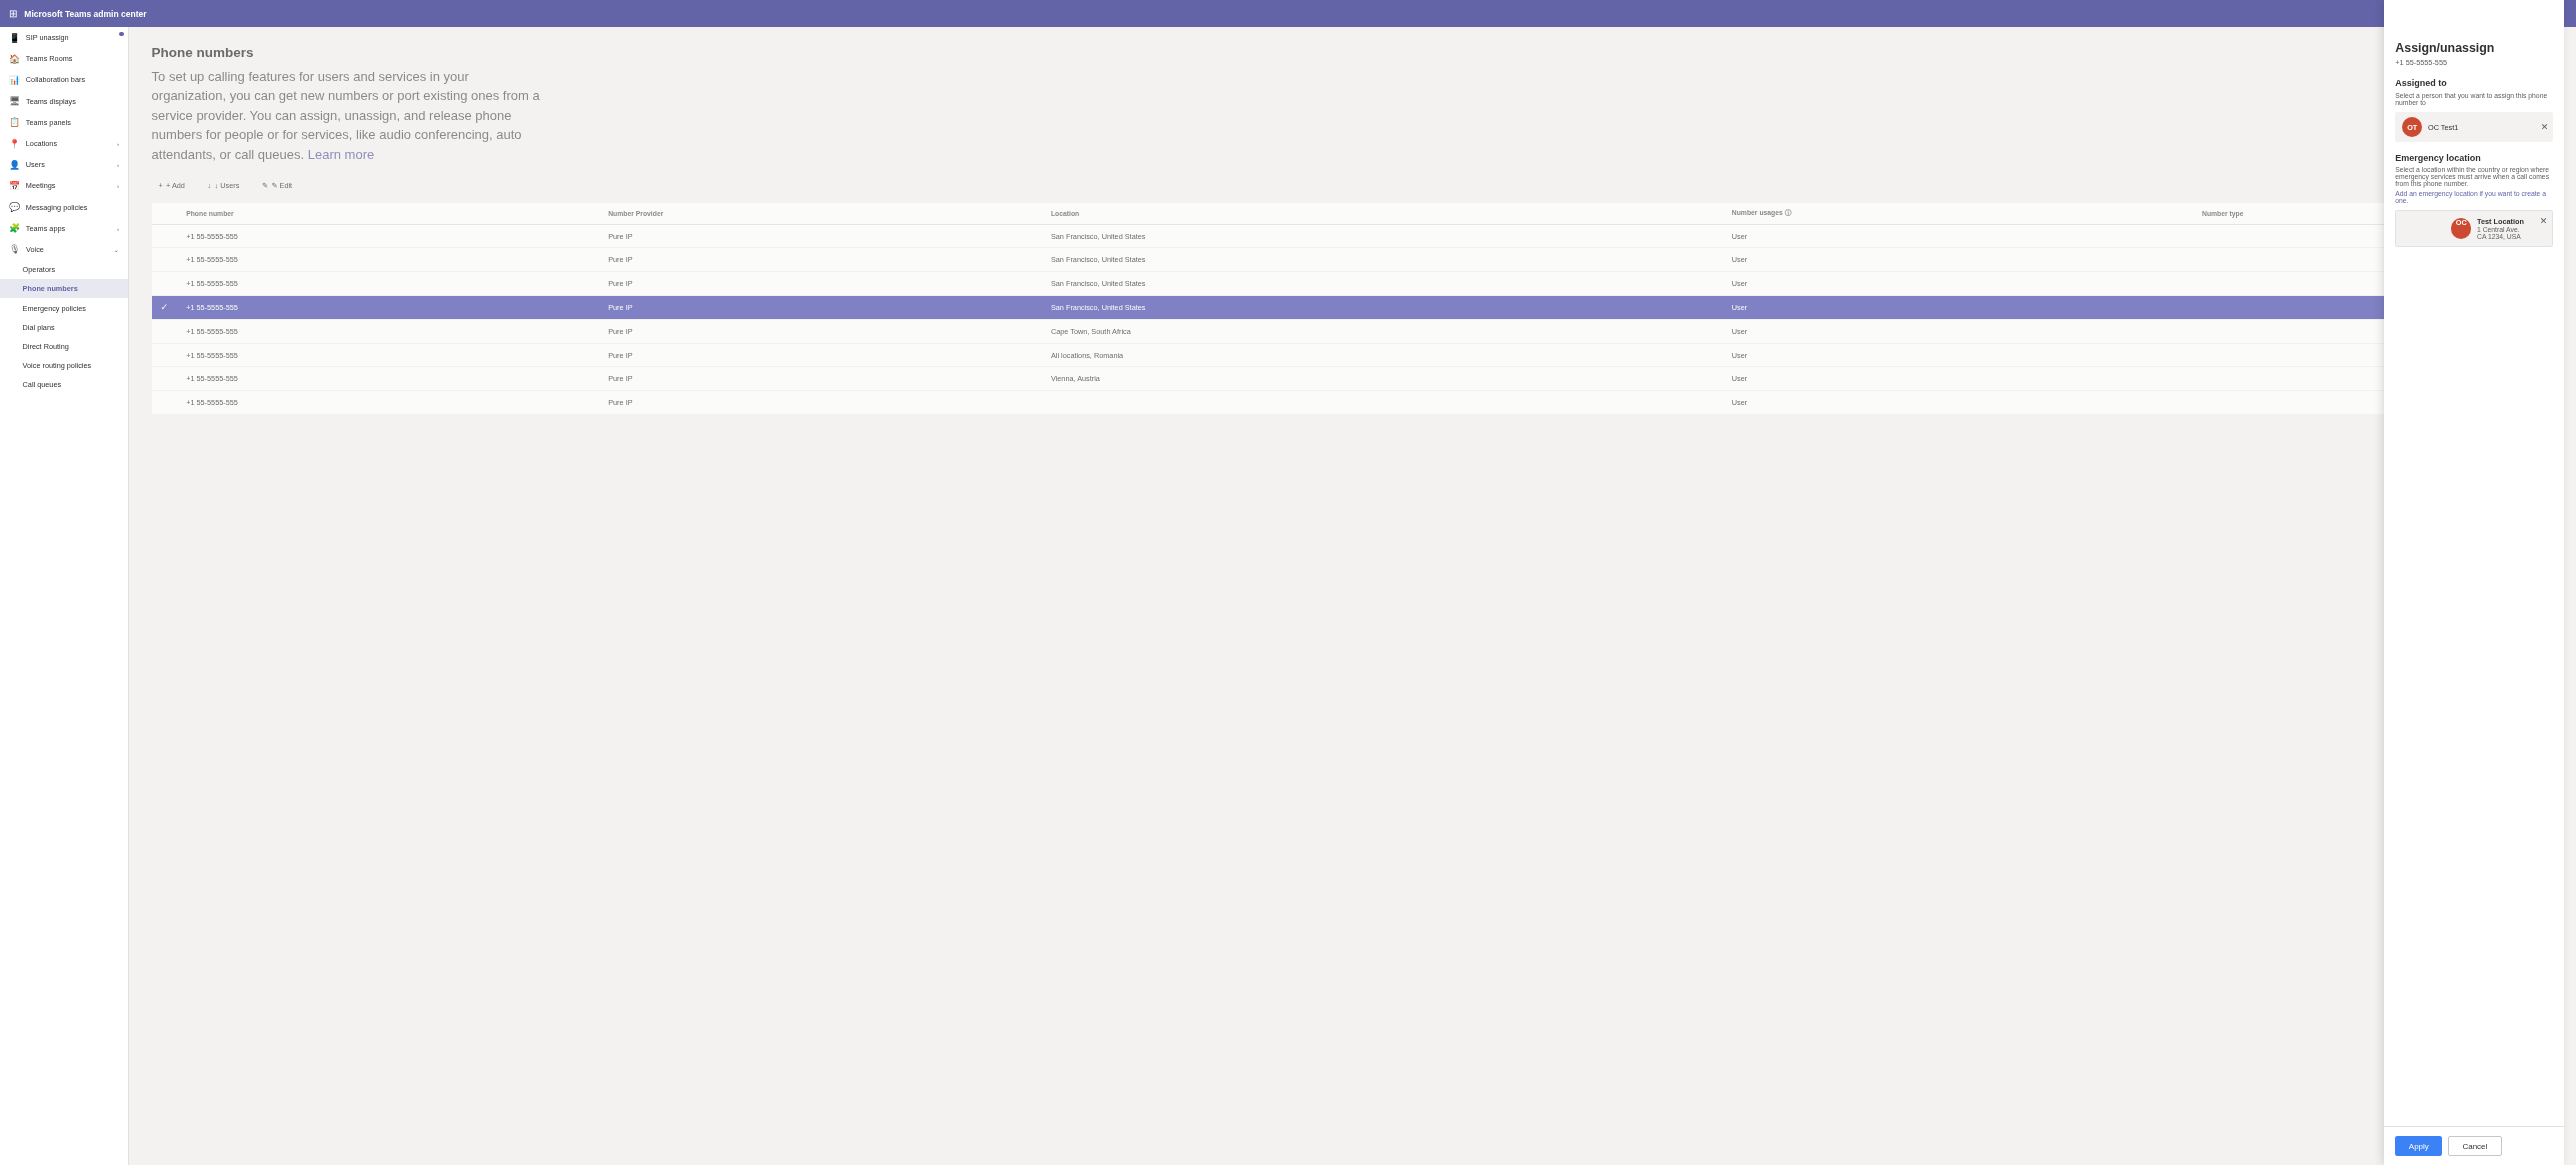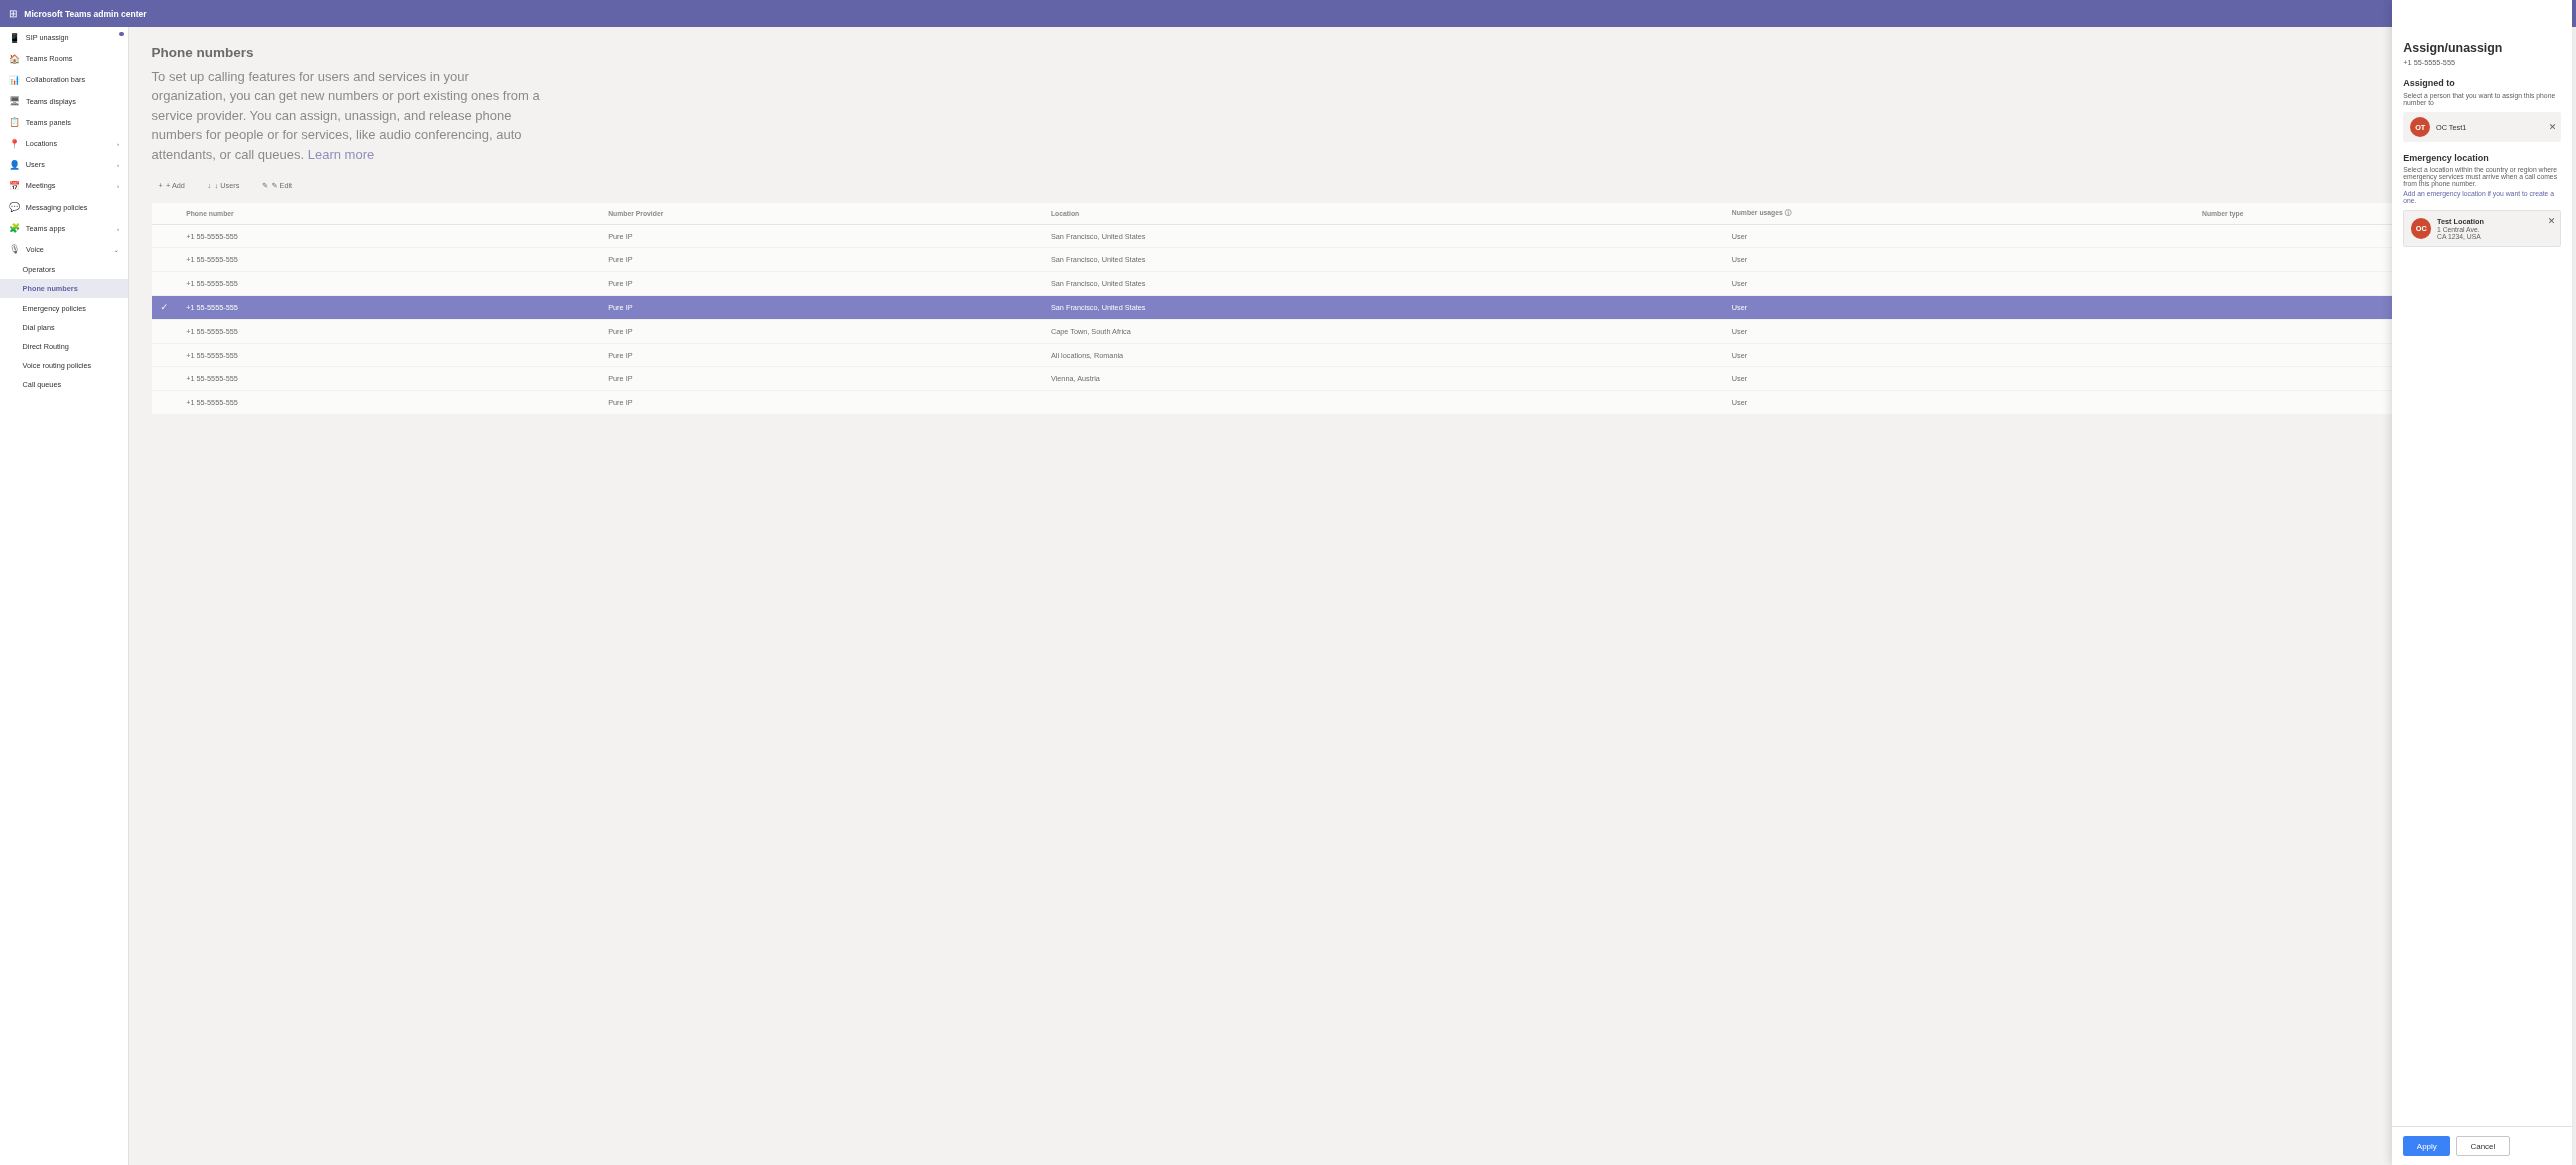--- a/index.html
+++ b/index.html
@@ -71,21 +71,21 @@
     }
     td { padding: 6.8px 9px; font-size: 7.3px; color: #323130; border-bottom: 0.6px solid #f3f2f1; }
     tr.selected-row { background: #4f52b2; }
     tr.selected-row td { color: white; }
     .check-col { width: 22.6px; }
     .checkmark { color: #6264a7; font-size: 9px; }
     tr.selected-row .checkmark { color: white; }
 
     
     .panel-overlay {
-      position: fixed; top: 0; right: 4px; bottom: 0; width: 180px;
+      position: fixed; top: 0; right: 12px; bottom: 0; width: 180px;
       background: white; box-shadow: -2.3px 0 9px rgba(0,0,0,0.15); z-index: 200;
       display: flex; flex-direction: column; padding-top: 27px;
     }
     .panel-inner { padding: 13.5px 11.3px; flex: 1; overflow-y: auto; }
     .panel-title { font-size: 12.4px; font-weight: 600; color: #323130; margin-bottom: 3.4px; }
     .panel-phone { font-size: 7.3px; color: #605e5c; margin-bottom: 11.3px; }
 
     .panel-section { margin-bottom: 10.2px; }
     .panel-label { font-size: 7.3px; font-weight: 600; color: #323130; margin-bottom: 2.3px; }
     .panel-value { font-size: 7.3px; color: #605e5c; }
@@ -119,22 +119,22 @@
     .emergency-desc { font-size: 6.8px; color: #605e5c; margin-bottom: 2.3px; }
     .emergency-link { font-size: 6.8px; color: #6264a7; cursor: pointer; text-decoration: none; margin-bottom: 6.8px; display: block; }
 
     .location-chip {
       display: flex; align-items: center; padding: 5.6px 6.8px;
       background: #f3f2f1; border-radius: 2.3px; gap: 5.6px; position: relative;
       border: 0.6px solid #e1e1e1;
     }
     .loc-avatar {
       width: 20.3px; height: 20.3px; border-radius: 50%; background: #cc4a31;
-      display: flex; align-items: center; justify-content: center;
-      color: white; font-size: 7.3px; font-weight: 600; flex-shrink: 0;
+      display: flex; justify-content: center;
+      color: white; font-size: 7.3px; font-weight: 600; flex-shrink: 0; margin-left: 48px;
     }
     .loc-info { flex: 1; }
     .loc-name { font-size: 7.3px; font-weight: 600; color: #323130; }
     .loc-addr { font-size: 6.8px; color: #605e5c; }
     .loc-close {
       position: absolute; right: 4.5px; top: 4.5px;
       cursor: pointer; color: #605e5c; font-size: 9px; background: none; border: none;
     }
 
     

